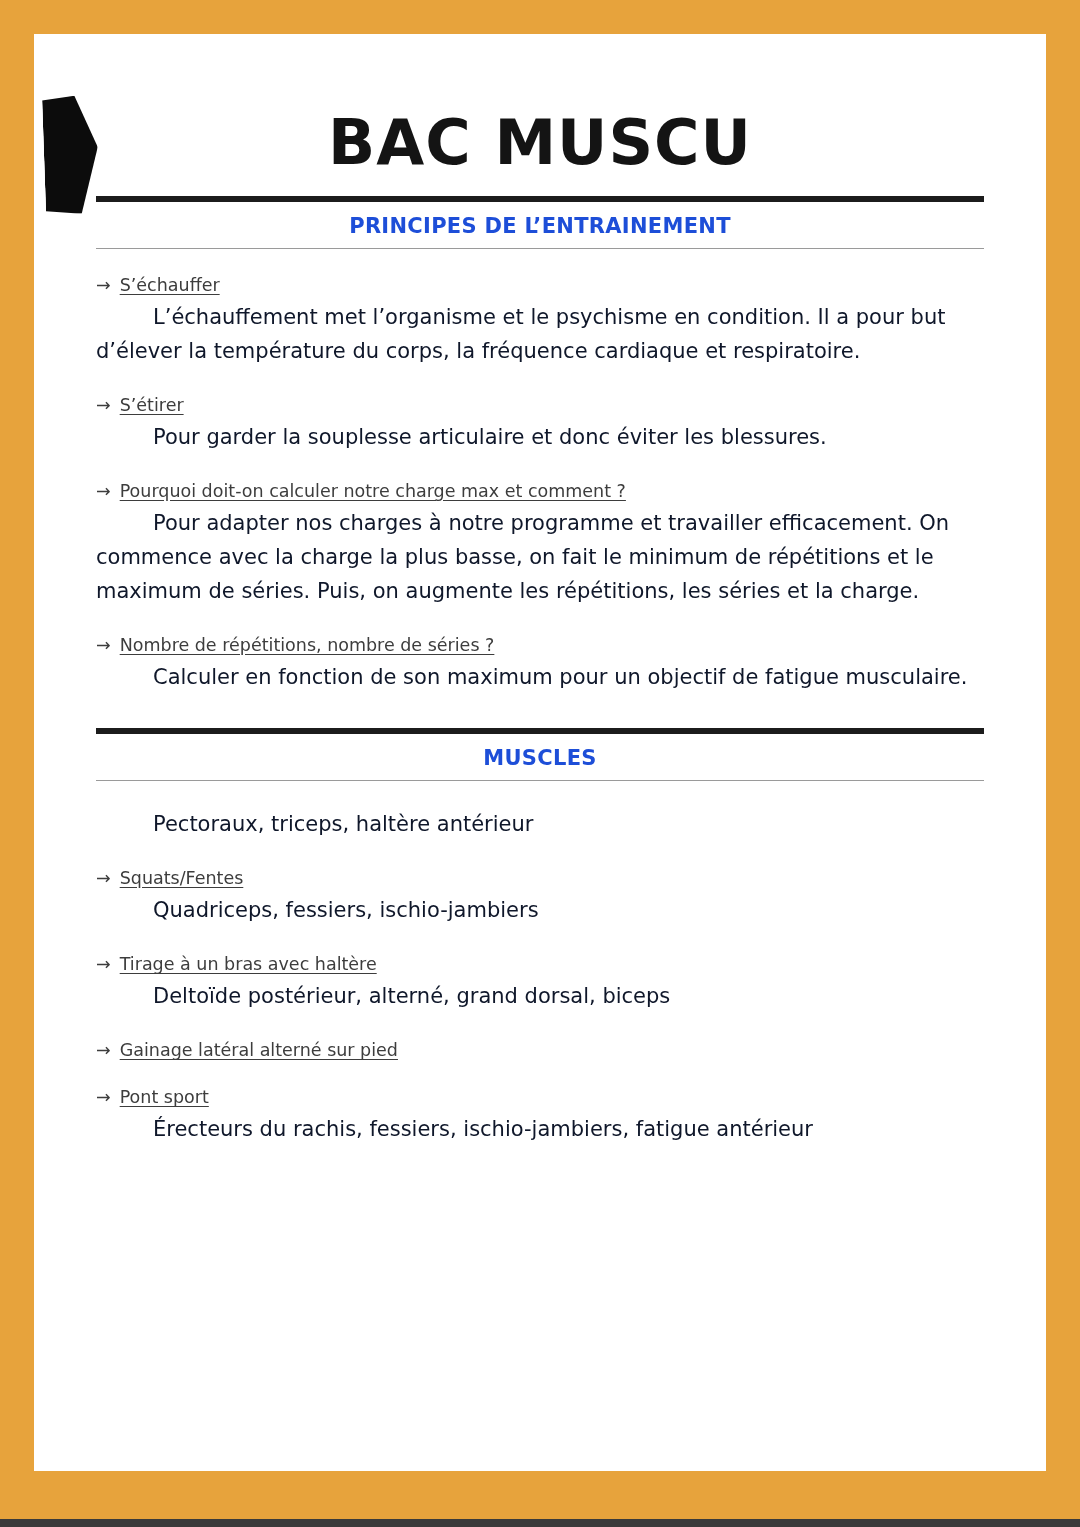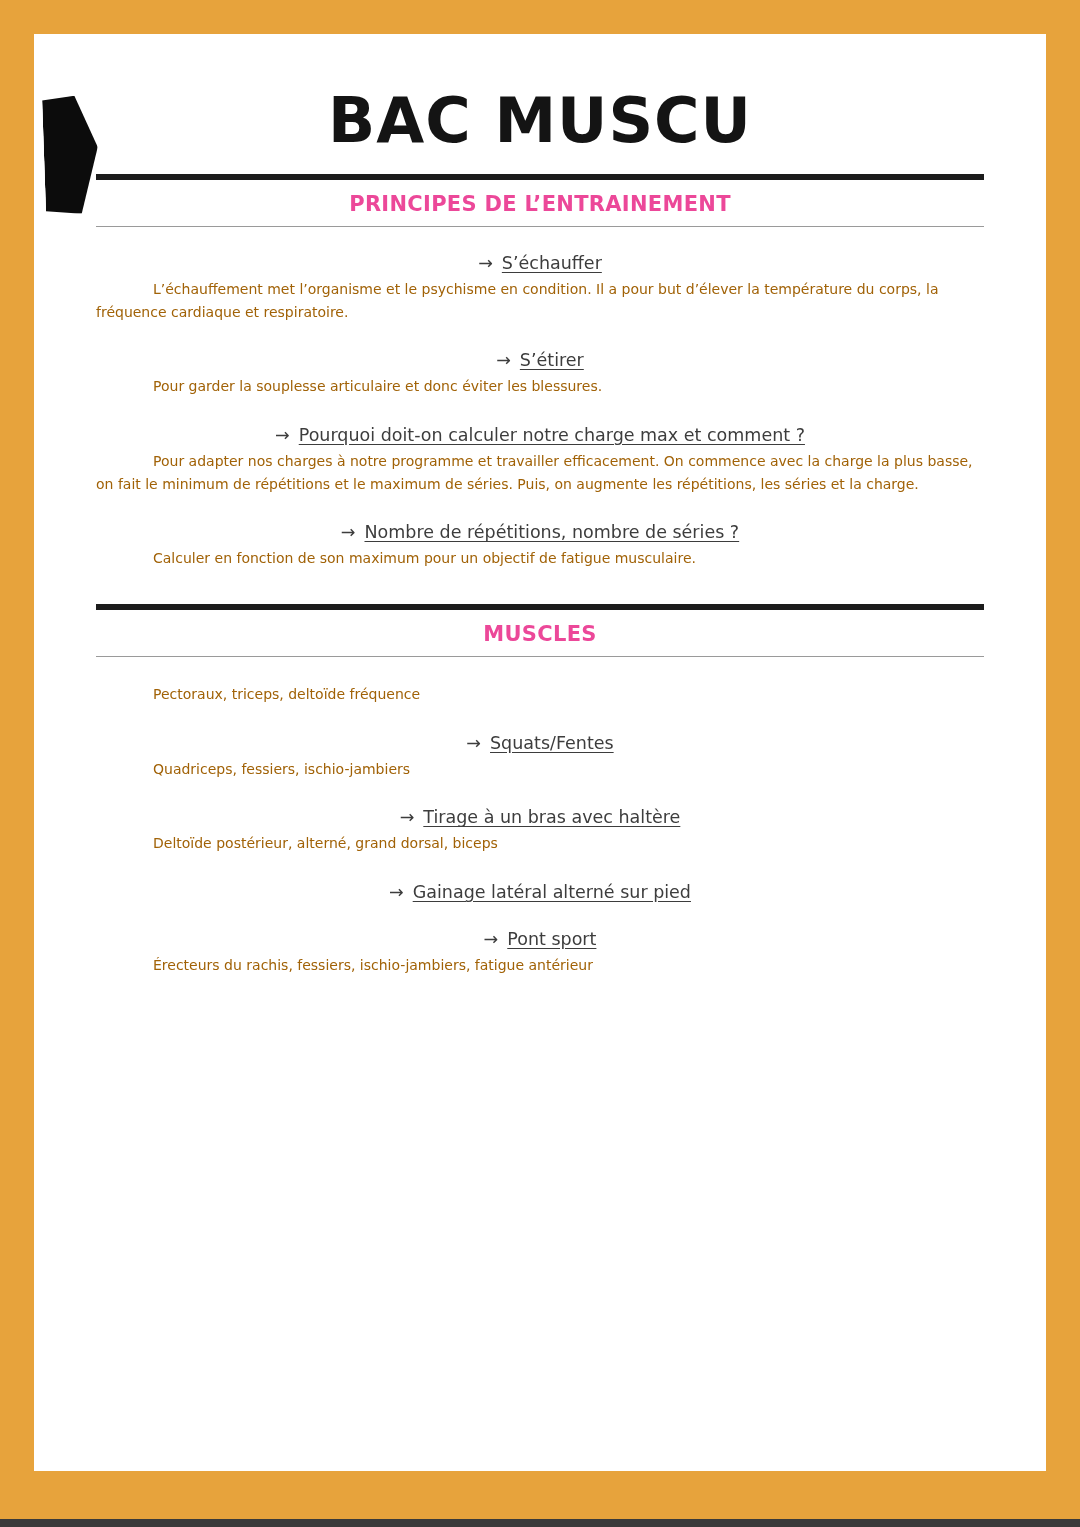--- a/index.html
+++ b/index.html
@@ -32,77 +32,76 @@
     position: absolute;
     left: 10px;            
     top: 62px;
     width: 54px;
     height: 118px;
     background: #0c0c0c;
     clip-path: polygon(0 3%, 60% 0, 100% 44%, 66% 100%, 0 97%);
     transform: rotate(-2deg);
   }
   .content {
-    padding: 28px 62px 0 62px;
+    padding: 50px 62px 0 62px;
   }
   .doc-title {
     text-align: center;
     font-size: 62px;
     font-weight: 800;
     color: #141414;
     letter-spacing: 1px;
     margin: 28px 0 22px 0;
     line-height: 1;
   }
   .thick-rule {
     height: 6px;
     background: #1c1c1c;
     border: none;
     margin: 0 0 12px 0;
   }
   .section-title {
     text-align: center;
     font-size: 21px;
     font-weight: bold;
-    color: #ec4899;
+    color: #1d4ed8;
     margin: 0 0 10px 0;
     letter-spacing: 0.3px;
   }
   .thin-rule {
     height: 1px;
     background: #9a9a9a;
     border: none;
     margin: 0 0 26px 0;
   }
   .section-block {
     margin-bottom: 34px;
   }
   .item {
     margin-bottom: 27px;
   }
   .item-head {
     font-size: 17.5px;
     color: #3d3d3d;
-    text-align: center;
   }
   .arrow {
     display: inline-block;
     margin-right: 9px;
     color: #3d3d3d;
   }
   .item-heading {
     text-decoration: underline;
     text-underline-offset: 3px;
   }
   .item-body {
     margin: 5px 0 0 0;
-    font-size: 14px;
+    font-size: 21px;
     line-height: 1.62;
     text-indent: 57px;
-    color: #a16207;
+    color: #0f172a;
   }
 </style>
 </head>
 <body>
 
 <div class="page">
   <div class="bookmark"></div>
 
   <div class="content">
 
@@ -142,21 +141,21 @@
         <p class="item-body">Calculer en fonction de son maximum pour un objectif de fatigue musculaire.</p>
       </div>
     </div>
 
     <div class="section-block">
       <hr class="thick-rule">
       <h2 class="section-title">MUSCLES</h2>
       <hr class="thin-rule">
 
       <div class="item">
-        <p class="item-body">Pectoraux, triceps, deltoïde fréquence</p>
+        <p class="item-body">Pectoraux, triceps, haltère antérieur</p>
       </div>
 
       <div class="item">
         <div class="item-head">
           <span class="arrow">→</span><span class="item-heading">Squats/Fentes</span>
         </div>
         <p class="item-body">Quadriceps, fessiers, ischio-jambiers</p>
       </div>
 
       <div class="item">

